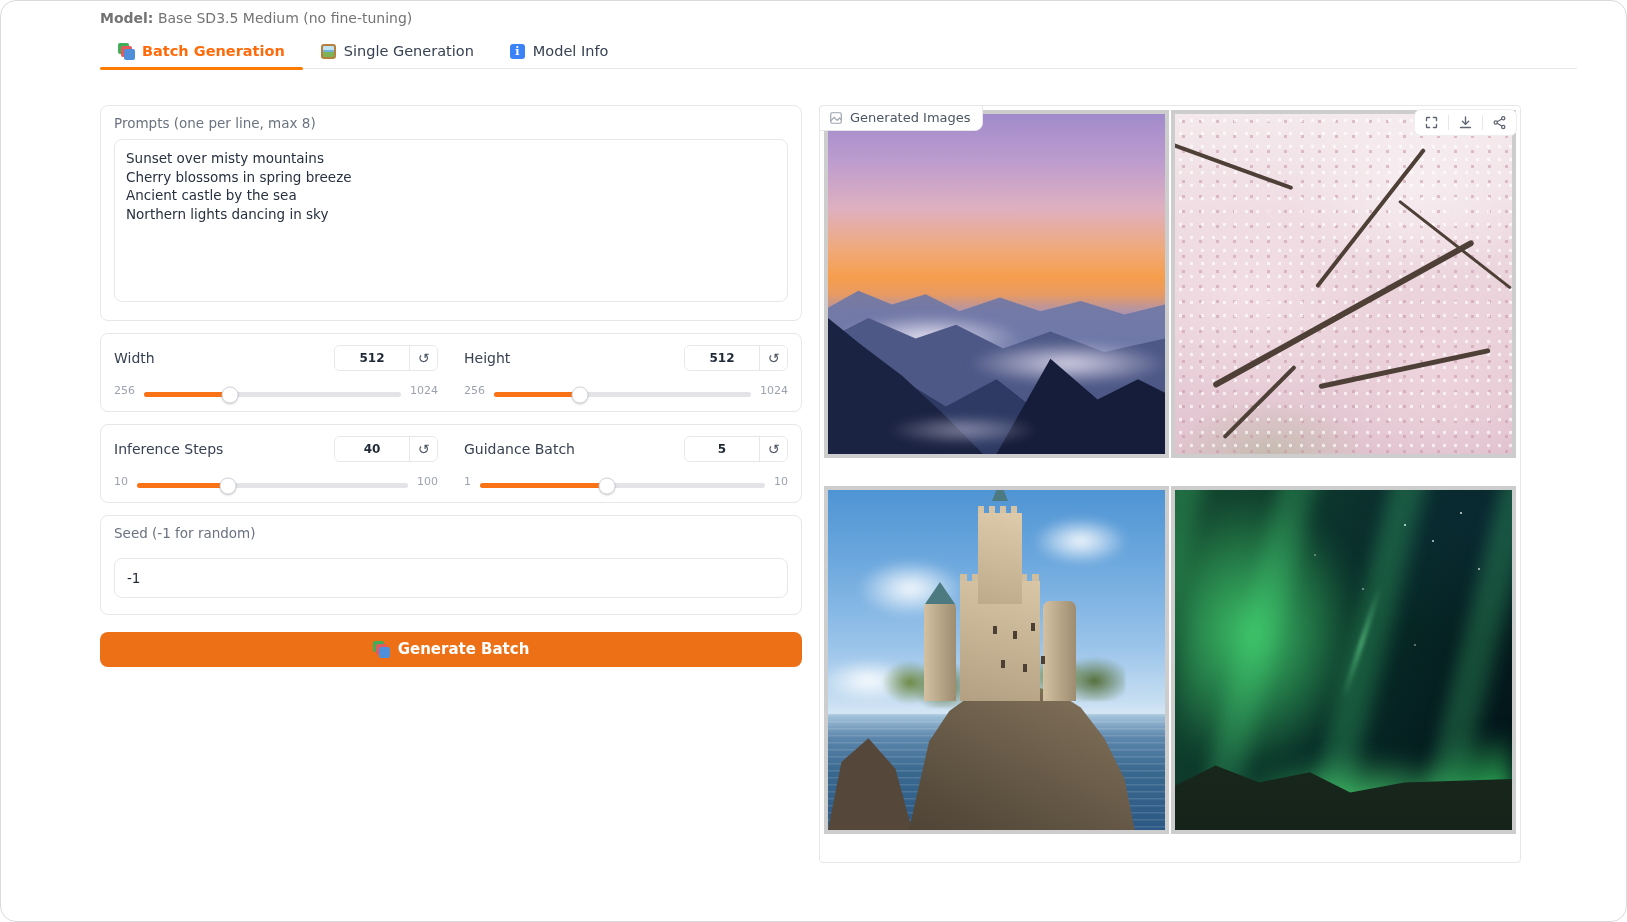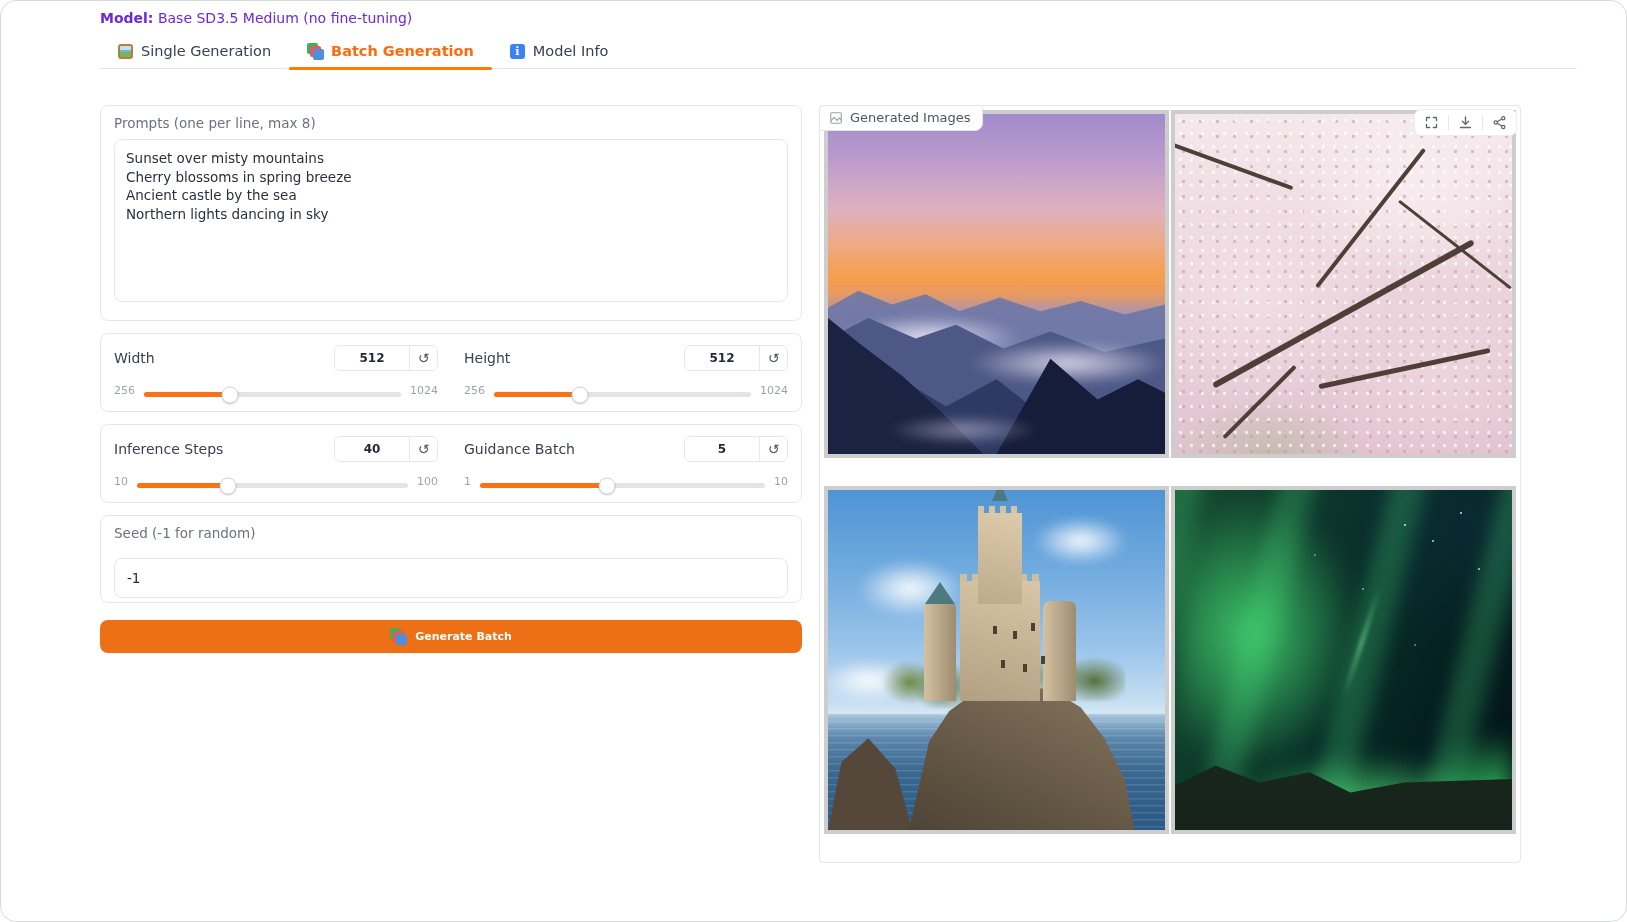--- a/index.html
+++ b/index.html
@@ -4,21 +4,21 @@
 <style>
   * { box-sizing: border-box; margin: 0; padding: 0; }
   html,body { background:#fff; font-family:"DejaVu Sans","Liberation Sans",sans-serif; }
   .window {
     position:relative; width:1627px; height:922px; background:#fff;
     border:1px solid #d8dadd; border-radius:16px; overflow:hidden;
   }
   .content { padding:9px 0 0 99px; }
 
   
-  .model-line { font-size:14px; color:#6d28d9; }
+  .model-line { font-size:14px; color:#737373; }
   .model-line b { font-weight:700; }
 
   
   .tabs { display:flex; align-items:flex-end; margin-top:10px; width:1477px; border-bottom:1px solid #e5e7eb; }
   .tab { position:relative; display:flex; align-items:center; gap:8px; padding:7px 18px 9px;
          font-size:14.5px; color:#374151; cursor:pointer; background:none; border:none;
          font-family:inherit; }
   .tab.active { color:#ff6b0b; font-weight:600; }
   .tab.active::after { content:""; position:absolute; left:0; right:0; bottom:-2px; height:3px;
          background:#ff7c00; border-radius:2px; }
@@ -63,24 +63,24 @@
   .slider-row { display:flex; align-items:flex-end; gap:9px; margin-top:13px; }
   .range-label { font-size:11px; color:#9ca3af; }
   .track { position:relative; flex:1; height:5px; border-radius:3px; background:#e4e4e8; cursor:pointer; }
   .fill { position:absolute; left:0; top:0; bottom:0; border-radius:3px; background:#f97316; }
   .handle { position:absolute; top:50%; width:17px; height:17px; border-radius:50%;
             background:#fff; border:1px solid #d1d5db; transform:translate(-50%,-50%);
             box-shadow:0 1px 2px rgba(0,0,0,.18); cursor:grab; }
 
   .seed-input { width:100%; border:1px solid #e5e7eb; border-radius:8px; padding:11px 12px;
             font-size:13.5px; color:#1f2937; outline:none; margin-top:9px; font-family:inherit; }
-  .seed-panel { padding-bottom:4px; }
+  .seed-panel { padding-bottom:16px; }
 
   .generate-btn { width:100%; margin-top:17px; background:#ee7016; border:none; border-radius:8px;
-            color:#fff; font-weight:700; font-size:11px; padding:8px 0 9px; cursor:pointer;
+            color:#fff; font-weight:700; font-size:15px; padding:8px 0 9px; cursor:pointer;
             display:flex; align-items:center; justify-content:center; gap:9px; font-family:inherit; }
 
   
   .gallery { position:relative; width:702px; height:758px; border:1px solid #e5e7eb;
              border-radius:4px; background:#fff; padding:4px 4px 30px; }
   .gallery-grid { display:grid; grid-template-columns:1fr 1fr; gap:28px 2px; }
   .thumb { position:relative; height:348px; border:4px solid #cdcdcd; background:#fff;
            overflow:hidden; cursor:pointer; }
   .thumb .art { position:absolute; inset:0; }
   .layer { position:absolute; inset:0; }
@@ -192,31 +192,31 @@
 
 <div class="window">
   <div class="content">
 
     <div class="model-line">
       <b>Model:</b>
       <span>Base SD3.5 Medium (no fine-tuning)</span>
     </div>
 
     <div class="tabs">
-      <button class="tab">
-        <span class="icon-frame"></span>
-        <span>Single Generation</span>
-      </button>
       <button class="tab active">
         <span class="icon-books">
             <i class="bk1"></i>
             <i class="bk2"></i>
             <i class="bk3"></i>
           </span>
         <span>Batch Generation</span>
+      </button>
+      <button class="tab">
+        <span class="icon-frame"></span>
+        <span>Single Generation</span>
       </button>
       <button class="tab">
         <span class="icon-info"></span>
         <span>Model Info</span>
       </button>
     </div>
 
 
     <div class="columns">
 

